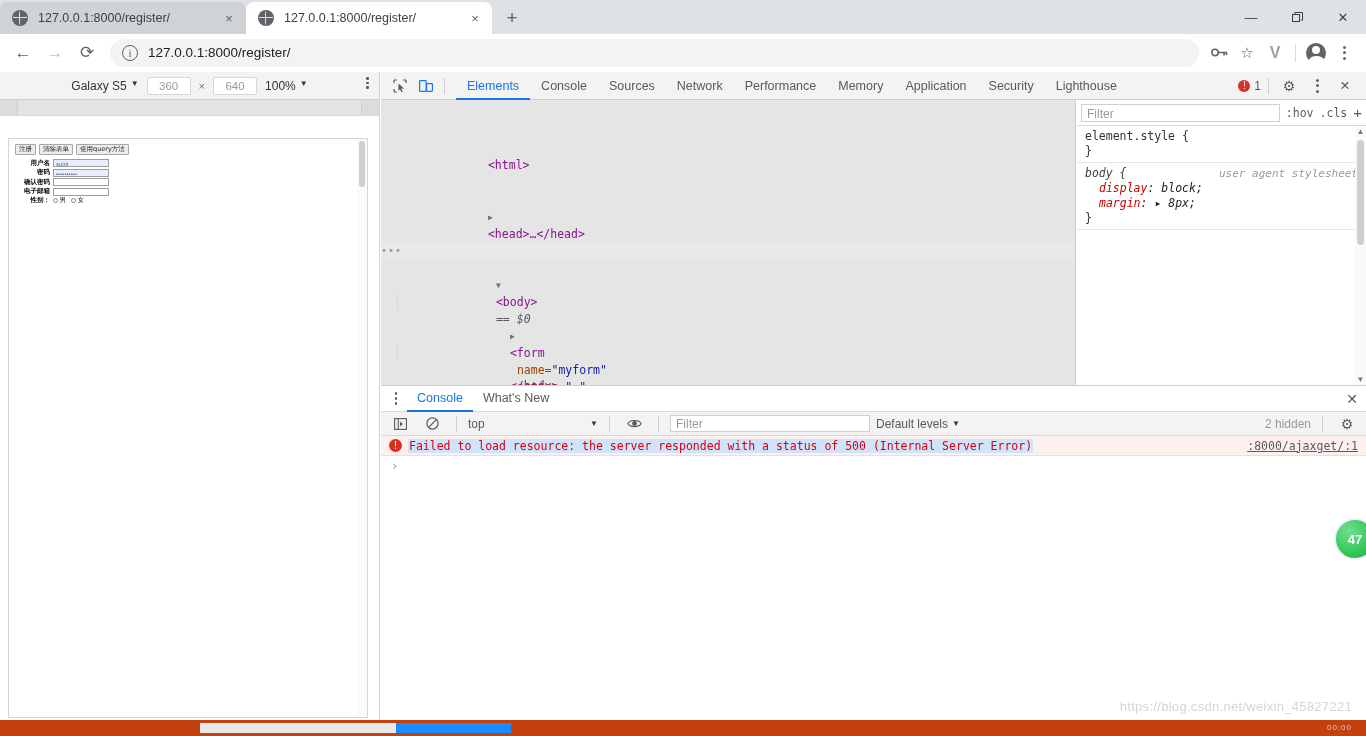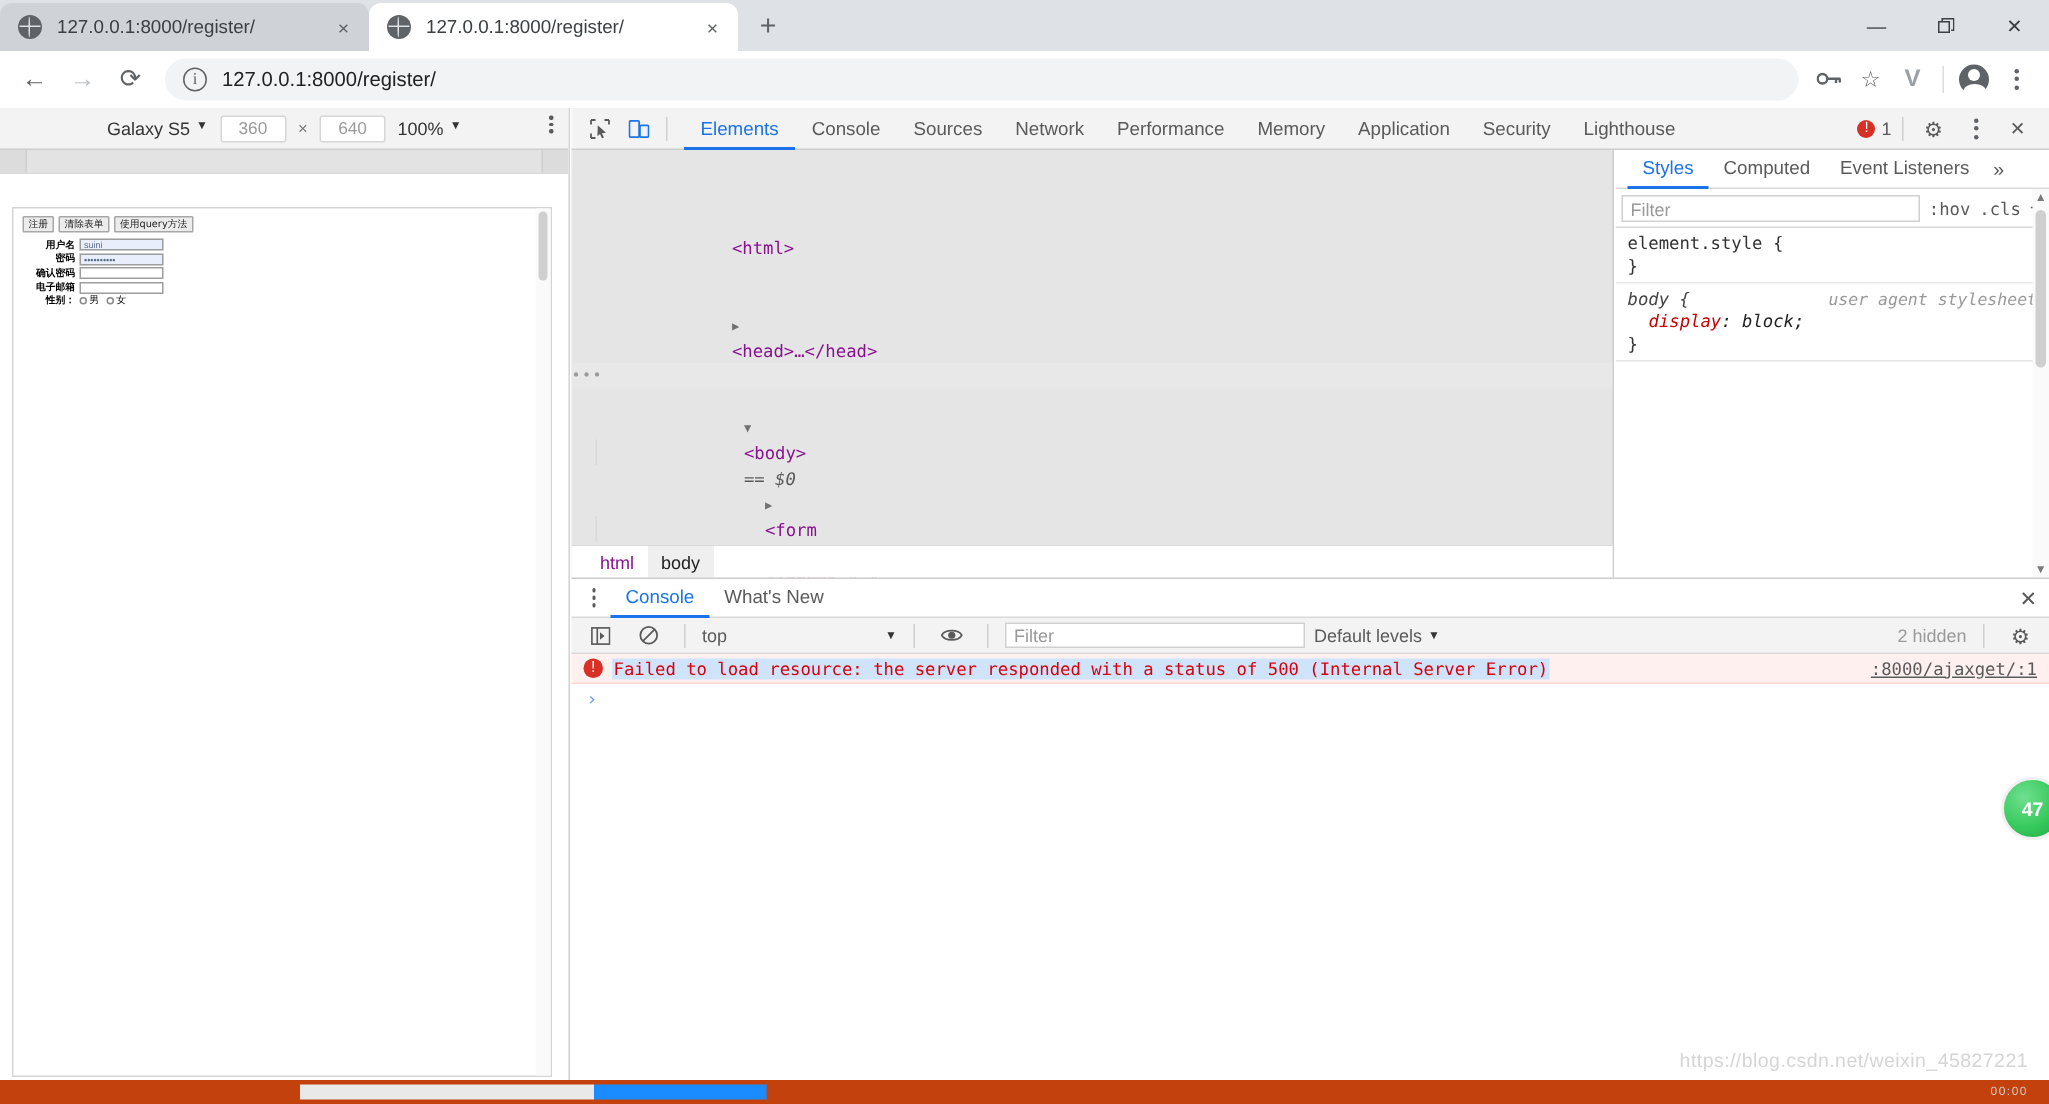--- a/index.html
+++ b/index.html
@@ -479,49 +479,42 @@
               
               
               
             </div>
             <div class="domline" style="padding-left:32px">
               <span class="vrule"></span>
               <span class="tg">&lt;/body&gt;</span>
             </div>
             
           </div>
-          <div class="crumbbar">
-            <span class="crumb c1">html</span>
-            <span class="crumb sel">body</span>
-          </div>
         </div>
 
         <div class="styles">
-          <div class="st-tabs">
-            <span class="st-tab sel">Styles</span>
-            <span class="st-tab">Computed</span>
-            <span class="st-tab">Event Listeners</span>
-            <span class="chev">»</span>
-          </div>
           <div class="st-filterbar">
             <span class="st-filter">Filter</span>
             <span class="hovbtn">:hov</span>
             <span class="hovbtn">.cls</span>
             <span class="plusbtn">+</span>
           </div>
           <div class="st-rules">
             <div class="rule">
               <div>element.style {</div>
               <div>}</div>
             </div>
             <div class="rule">
               <div class="sel-name">body {</div>
               <span class="ua">user agent stylesheet</span>
               <div>
                 <span class="prop">display</span><span class="val">: </span><span class="val">block;</span>
+              </div>
+              <div>
+                <span class="prop">margin</span><span class="val">: </span><span class="val">▸ 8px;</span>
               </div>
               <div>}</div>
             </div>
           </div>
           <div class="st-scroll">
             <div class="up">▲</div>
             <div class="thumb"></div>
             <div class="dn">▼</div>
           </div>
         </div>

